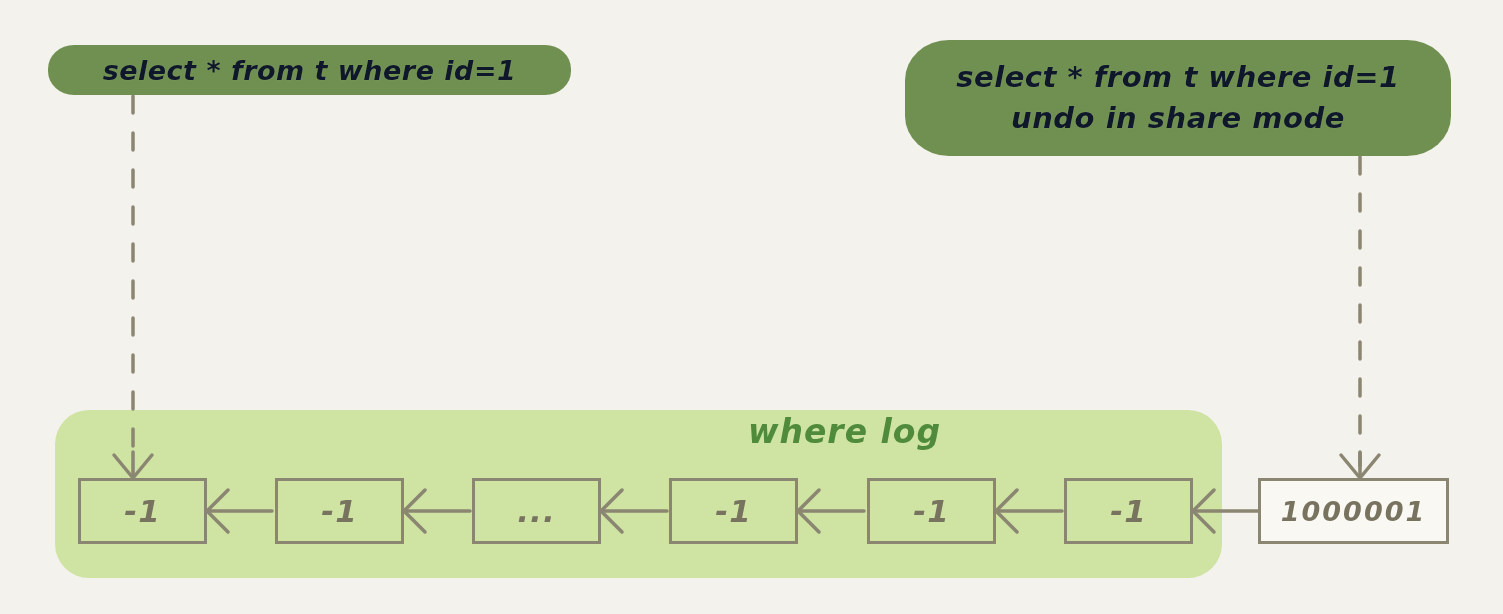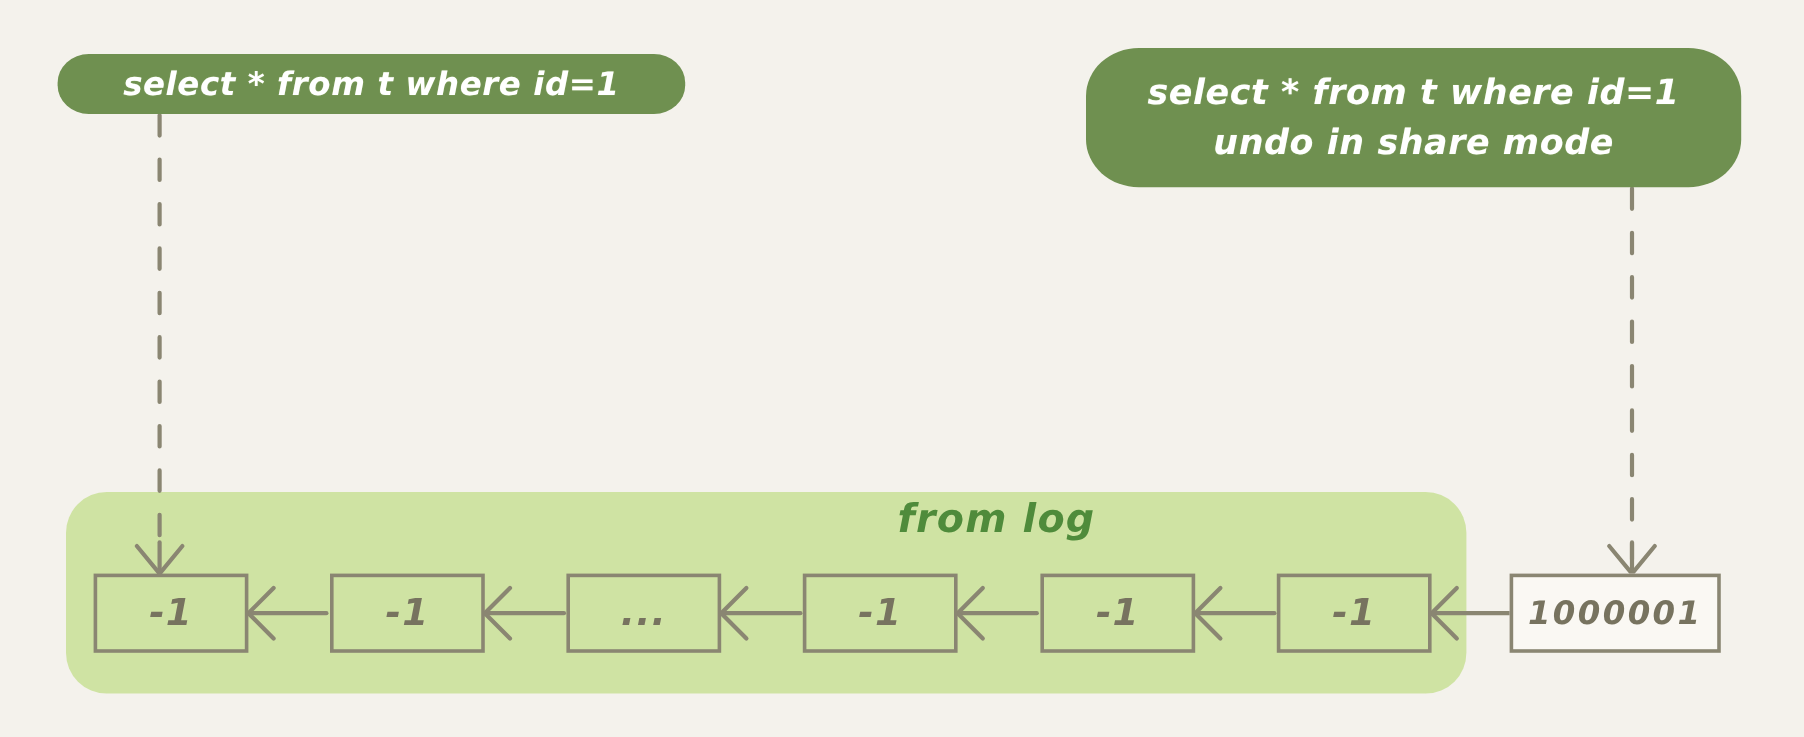--- a/index.html
+++ b/index.html
@@ -27,21 +27,21 @@
   }
   
   .pill {
     position: absolute;
     box-sizing: border-box;
     display: flex;
     flex-direction: column;
     align-items: center;
     justify-content: center;
     background: #6f9050;
-    color: #ffffff;
+    color: #0f172a;
     border-radius: 34px / 30px;
     text-align: center;
     letter-spacing: 0.5px;
     font-style: italic;
     font-weight: bold;
     font-family: "DejaVu Sans", sans-serif;
     text-shadow: 0 0 1px rgba(216,236,171,0.45);
   }
   .pill .line {
     display: block;
@@ -107,21 +107,21 @@
     font-size: 27px;
     letter-spacing: 2px;
   }
 </style>
 </head>
 <body>
 
 <div id="canvas">
 
   <div id="undo-band"></div>
-  <div id="undo-label">from log</div>
+  <div id="undo-label">where log</div>
 
   <svg id="svg-layer" viewBox="0 0 1503 614" xmlns="http://www.w3.org/2000/svg">
 
     <g stroke="#8a8672" stroke-width="3.5" fill="none" stroke-linecap="round">
       <g>
         <line x1="272" y1="511" x2="207" y2="511"></line>
         <line x1="207" y1="511" x2="228" y2="490"></line>
         <line x1="207" y1="511" x2="228" y2="532"></line>
       </g>
       <g>
@@ -174,15 +174,15 @@
     <span class="line">select * from t where id=1</span>
     <span class="line">undo in share mode</span>
   </div>
 
   <div class="node" style="left:78px; top:478px; width:129px; height:66px;">-1</div>
   <div class="node" style="left:275px; top:478px; width:129px; height:66px;">-1</div>
   <div class="node" style="left:472px; top:478px; width:129px; height:66px;">...</div>
   <div class="node" style="left:669px; top:478px; width:129px; height:66px;">-1</div>
   <div class="node" style="left:867px; top:478px; width:129px; height:66px;">-1</div>
   <div class="node" style="left:1064px; top:478px; width:129px; height:66px;">-1</div>
-  <div class="node outside" style="left:1258px; top:478px; width:176px; height:66px;">1000001</div>
+  <div class="node outside" style="left:1258px; top:478px; width:191px; height:66px;">1000001</div>
 
 </div>
 
 </body></html>

